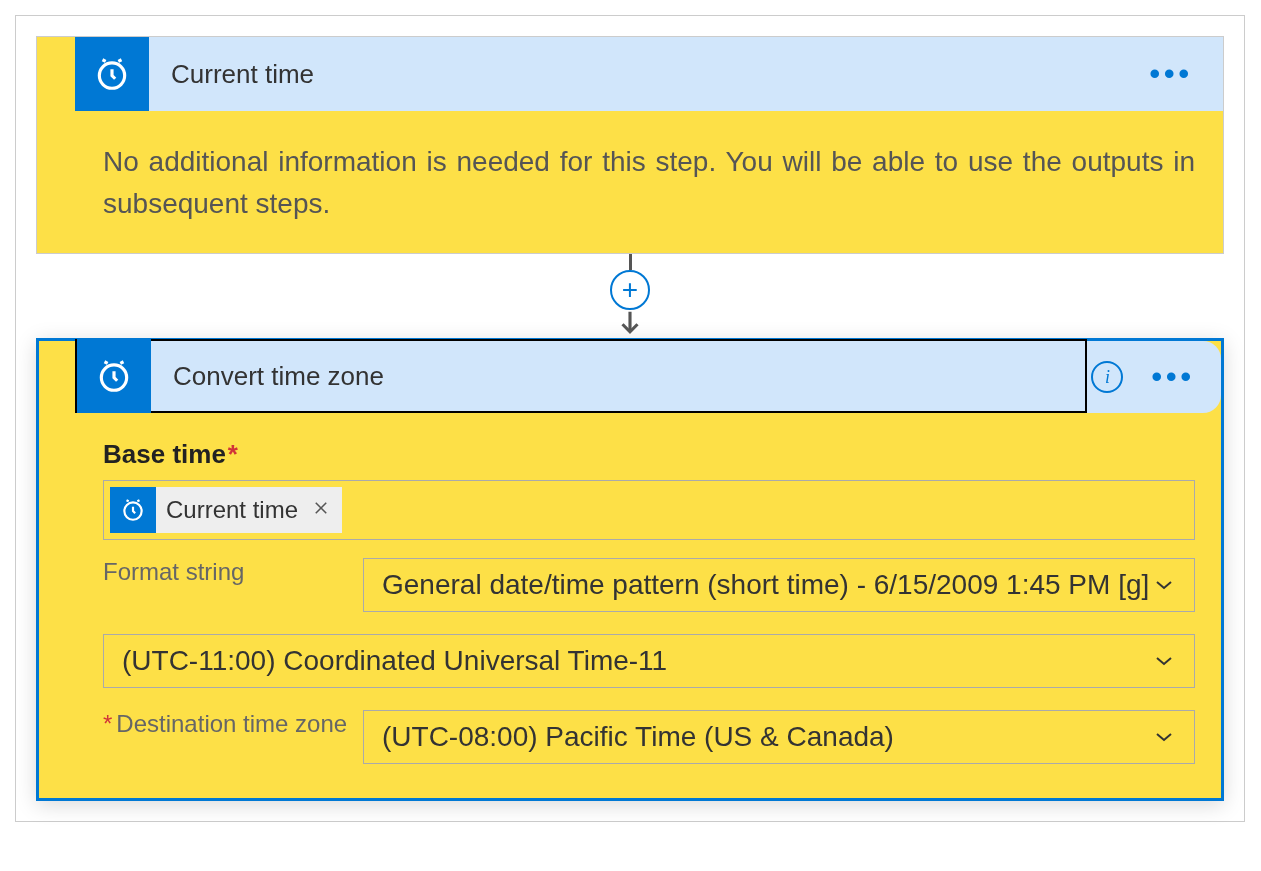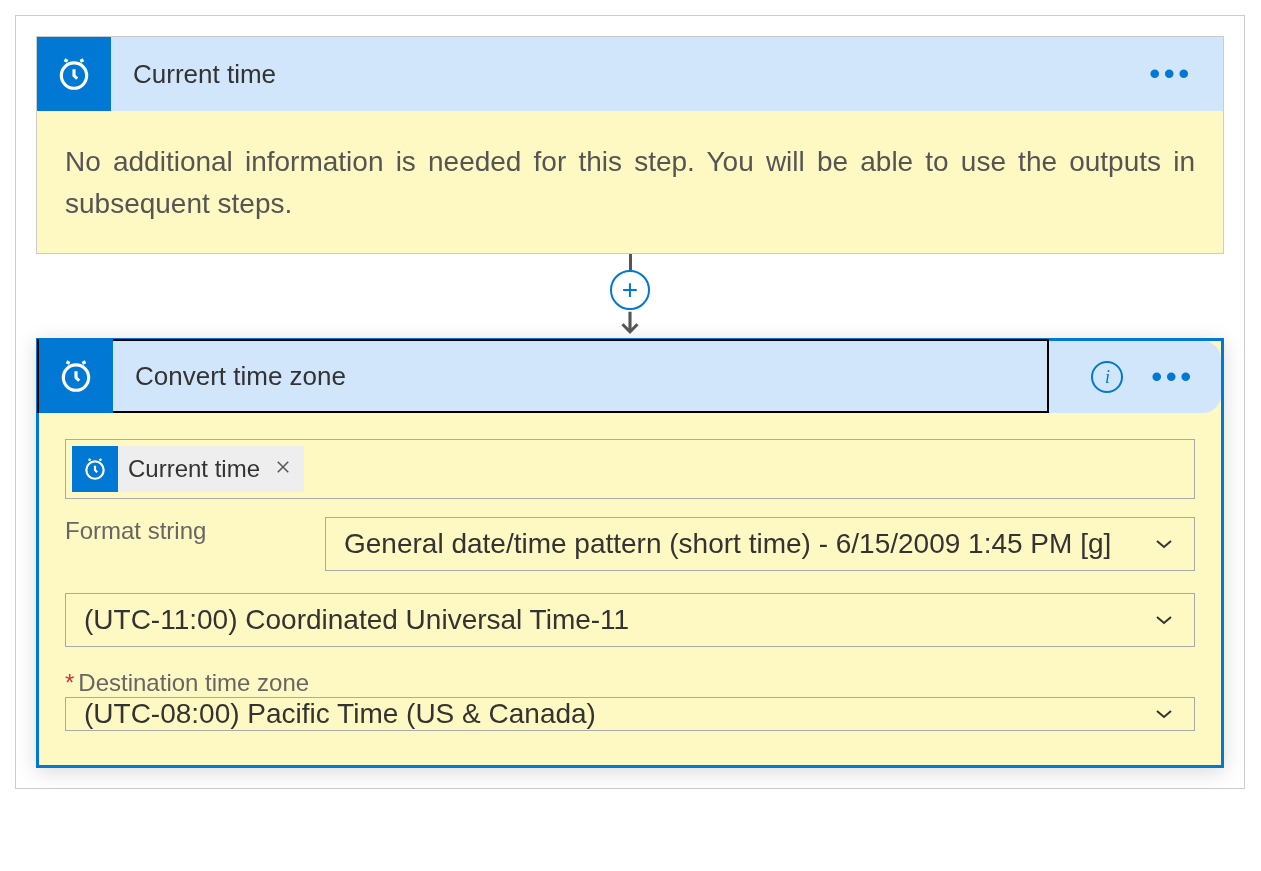--- a/index.html
+++ b/index.html
@@ -10,21 +10,22 @@
     background: #fff;
     color: #333;
   }
   .outer-frame {
     border: 1px solid #ccc;
     padding: 20px;
     width: 1230px;
   }
   .card {
     border: 1px solid #ccc;
-    background: #fef9c3;
+    background: #fde047;
+    padding-left: 38px;
   }
   .card-header {
     display: flex;
     align-items: center;
     background: #d1e6fb;
     height: 74px;
   }
   .card-header .icon-box {
     width: 74px;
     height: 74px;
@@ -170,21 +171,21 @@
   .token-chip .chip-close {
     padding: 0 12px 0 4px;
     font-size: 22px;
     color: #555;
     cursor: pointer;
   }
   .form-row {
     display: flex;
     margin-bottom: 22px;
   }
-  .form-row:last-child { margin-bottom: 8px; flex-direction: column; }
+  .form-row:last-child { margin-bottom: 8px; }
   .form-row .row-label {
     width: 260px;
     font-size: 24px;
     color: #666;
     flex-shrink: 0;
   }
   .row-label .req-pre {
     color: #d13438;
     margin-right: 4px;
   }
@@ -249,20 +250,23 @@
         </div>
         <div class="title">Convert time zone</div>
       </div>
       <div class="header-right-split">
         <div class="info-circle">i</div>
         <span class="ellipsis">•••</span>
       </div>
     </div>
 
     <div class="form-area">
+      <div class="form-label-big">
+        <span>Base time</span><span class="req">*</span>
+      </div>
       <div class="token-input">
         <div class="token-chip">
           <div class="chip-icon">
             <svg width="26" height="26" viewBox="0 0 24 24" fill="none" stroke="#fff" stroke-width="2">
               <circle cx="12" cy="13" r="8"></circle>
               <path d="M12 9v4l2 2"></path>
               <path d="M6 3l2 1"></path>
               <path d="M18 3l-2 1"></path>
             </svg>
           </div>

